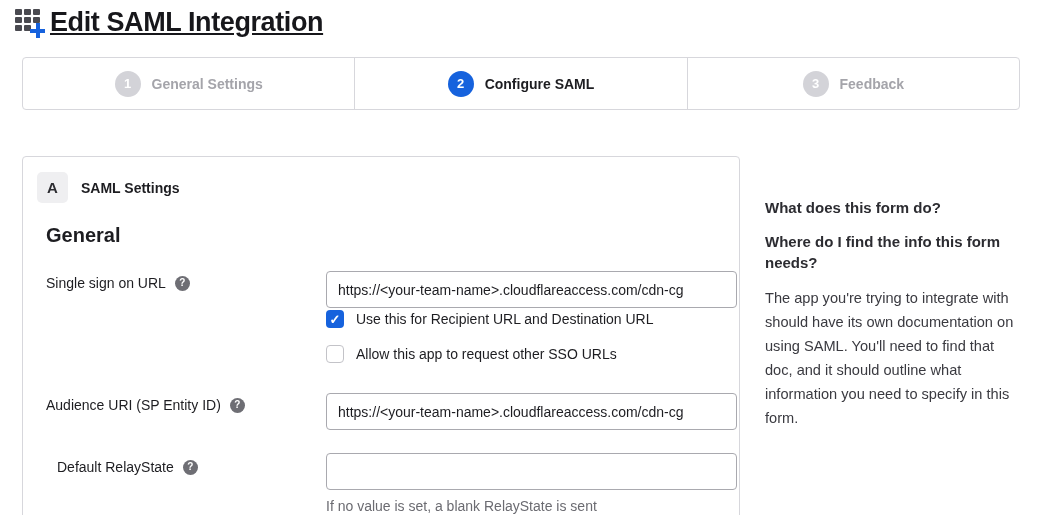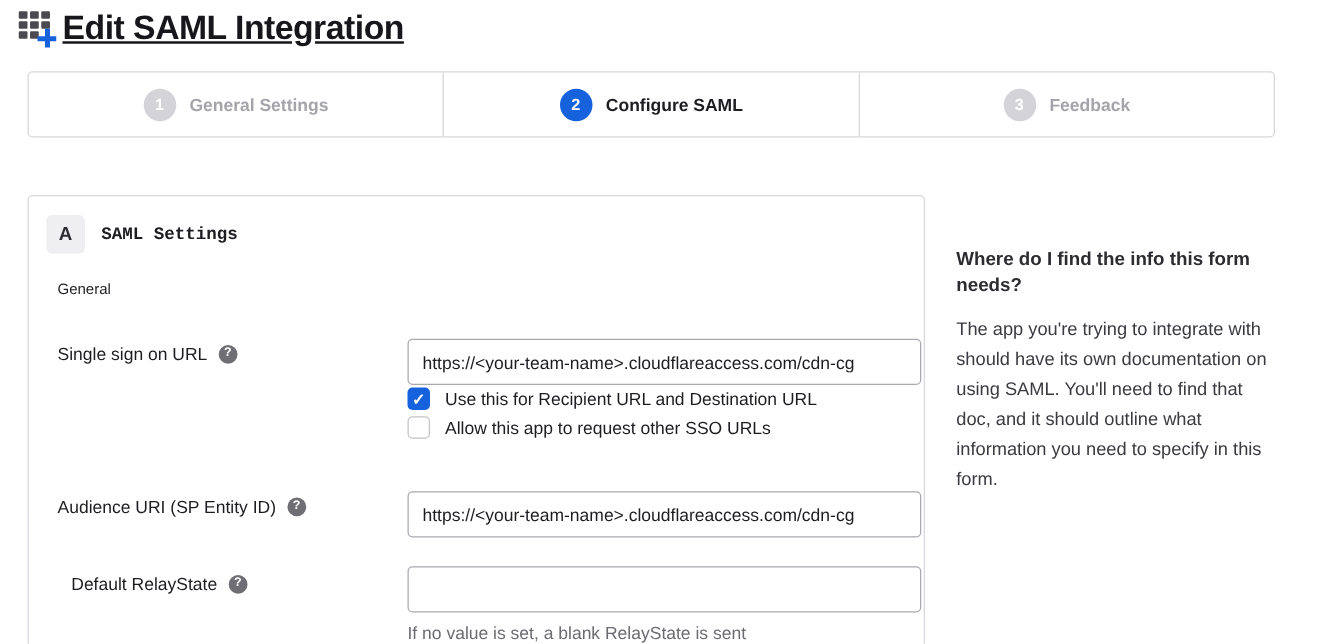--- a/index.html
+++ b/index.html
@@ -45,22 +45,22 @@
   
   .panel {
     position:absolute; left:22px; top:156px; width:718px; height:420px;
     border:1px solid #d7d7dc; border-radius:4px; background:#fff;
   }
   .section-badge {
     position:absolute; left:14px; top:15px; width:31px; height:31px;
     background:#efeff1; border-radius:5px; display:flex; align-items:center; justify-content:center;
     font-size:15px; font-weight:700; color:#2c2c31;
   }
-  .section-title { position:absolute; left:58px; top:23px; font-size:14px; font-weight:700;font-family:Liberation Mono, monospace; }
-  .group-heading { position:absolute; left:23px; top:67px; font-size:12px; font-weight:400; }
+  .section-title { position:absolute; left:58px; top:23px; font-size:14px; font-weight:700; }
+  .group-heading { position:absolute; left:23px; top:67px; font-size:20px; font-weight:700; }
 
   .field-label { position:absolute; left:23px; display:flex; align-items:center; gap:9px; font-size:14px; color:#1d1d21; }
   .field-label.l1 { top:118px;align-items:center; }
   .field-label.l2 { top:240px; }
   .field-label.l3 { top:302px;margin-left:11px; }
   .help-dot {
     width:15px; height:15px; border-radius:50%; background:#6e6e74; color:#fff;
     display:inline-flex; align-items:center; justify-content:center;
     font-size:10px; font-weight:700; line-height:1; cursor:default;
   }
@@ -69,21 +69,21 @@
     position:absolute; left:303px; width:411px; height:37px;
     border:1px solid #a9a9af; border-radius:4px; background:#fff;
     font-family:inherit; font-size:14px; color:#1d1d21; padding:0 11px;
   }
   .text-input.i1 { top:114px; }
   .text-input.i2 { top:236px; }
   .text-input.i3 { top:296px; }
 
   .checkbox-row { position:absolute; left:303px; display:flex; align-items:center; gap:12px; font-size:14px; }
   .checkbox-row.c1 { top:153px; }
-  .checkbox-row.c2 { top:176px; }
+  .checkbox-row.c2 { top:188px; }
   .checkbox { width:18px; height:18px; border-radius:4px; flex:none; cursor:pointer; }
   .checkbox.checked { background:#1662dd; display:flex; align-items:center; justify-content:center; }
   .checkbox.checked .tick { color:#fff; font-size:13px; font-weight:700; line-height:1; }
   .checkbox.unchecked { background:#fff; border:1px solid #c3c3c8; }
 
   .hint { position:absolute; left:303px; top:341px; font-size:14px; color:#6b6b71; }
 
   
   .help-panel { position:absolute; left:765px; top:197px; width:253px; }
   .help-heading { margin:0 0 13px 0; font-size:15px; font-weight:700; line-height:21px; color:#2c2c31; }
@@ -161,15 +161,16 @@
 
   <div class="field-label l3">
     <span>Default RelayState</span>
     <span class="help-dot">?</span>
   </div>
   <input class="text-input i3" type="text" value="" style="">
   <div class="hint">If no value is set, a blank RelayState is sent</div>
 </div>
 
 <div class="help-panel">
+  <h3 class="help-heading">What does this form do?</h3>
   <h3 class="help-heading">Where do I find the info this form needs?</h3>
   <p class="help-body">The app you're trying to integrate with should have its own documentation on using SAML. You'll need to find that doc, and it should outline what information you need to specify in this form.</p>
 </div>
 
 </body></html>

